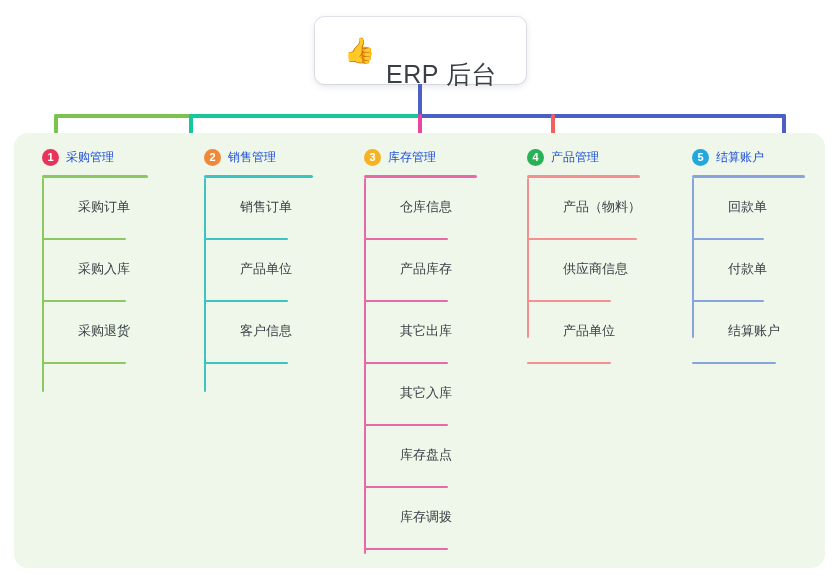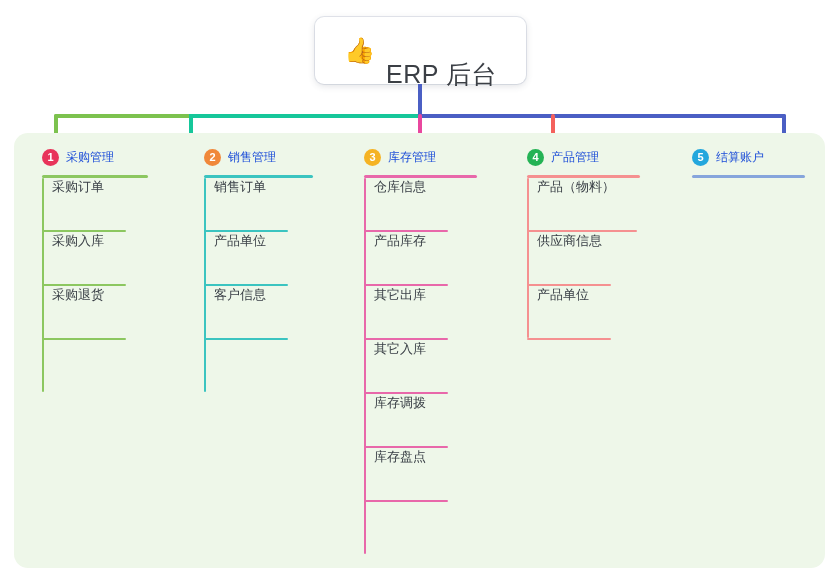--- a/index.html
+++ b/index.html
@@ -67,23 +67,23 @@
     text-align: center; flex: 0 0 auto; font-weight: 600;
   }
   .col-title { font-size: 12px; color: #1d4ed8; white-space: nowrap; }
   .head-rule { height: 3px; margin-top: 6px; border-radius: 2px; }
 
   .col-body { position: relative; margin-top: 0; }
   .spine { position: absolute; left: 0; top: 0; width: 2px; border-radius: 1px; }
 
   .node {
     position: relative;
-    height: 54px;
-    display: flex; align-items: flex-start;
-    padding-left: 10px;
+    height: 62px;
+    display: flex; align-items: center;
+    padding-left: 36px;
   }
   .node-label {
     font-size: 13px; color: #3a4047;
     padding-bottom: 4px; white-space: nowrap;
   }
   .node-rule {
     position: absolute; left: 0; bottom: 0; height: 2px; border-radius: 1px;
   }
 </style>
 </head>
@@ -169,25 +169,25 @@
           </div>
           <div class="node">
             <span class="node-label">其它出库</span>
             <div class="node-rule" style="width: 84px; background: rgb(232, 104, 170);"></div>
           </div>
           <div class="node">
             <span class="node-label">其它入库</span>
             <div class="node-rule" style="width: 84px; background: rgb(232, 104, 170);"></div>
           </div>
           <div class="node">
+            <span class="node-label">库存盘点</span>
+            <div class="node-rule" style="width: 84px; background: rgb(232, 104, 170);"></div>
+          </div>
+          <div class="node">
             <span class="node-label">库存调拨</span>
-            <div class="node-rule" style="width: 84px; background: rgb(232, 104, 170);"></div>
-          </div>
-          <div class="node">
-            <span class="node-label">库存盘点</span>
             <div class="node-rule" style="width: 84px; background: rgb(232, 104, 170);"></div>
           </div>
         </div>
       </div>
       <div class="column" style="left: 513px;">
         <div class="col-head">
           <span class="badge" style="background: rgb(37, 179, 85);">4</span>
           <span class="col-title">产品管理</span>
         </div>
         <div class="head-rule" style="width: 113px; background: rgb(245, 144, 144);"></div>
@@ -206,16 +206,31 @@
             <div class="node-rule" style="width: 84px; background: rgb(245, 144, 144);"></div>
           </div>
         </div>
       </div>
       <div class="column" style="left: 678px;">
         <div class="col-head">
           <span class="badge" style="background: rgb(35, 167, 221);">5</span>
           <span class="col-title">结算账户</span>
         </div>
         <div class="head-rule" style="width: 113px; background: rgb(134, 165, 220);"></div>
+        <div class="col-body">
+          <div class="spine" style="height: 160px; background: rgb(134, 165, 220);"></div>
+          <div class="node">
+            <span class="node-label">回款单</span>
+            <div class="node-rule" style="width: 72px; background: rgb(134, 165, 220);"></div>
+          </div>
+          <div class="node">
+            <span class="node-label">付款单</span>
+            <div class="node-rule" style="width: 72px; background: rgb(134, 165, 220);"></div>
+          </div>
+          <div class="node">
+            <span class="node-label">结算账户</span>
+            <div class="node-rule" style="width: 84px; background: rgb(134, 165, 220);"></div>
+          </div>
+        </div>
       </div>
     </div>
 
 </div>
 
 </body></html>

